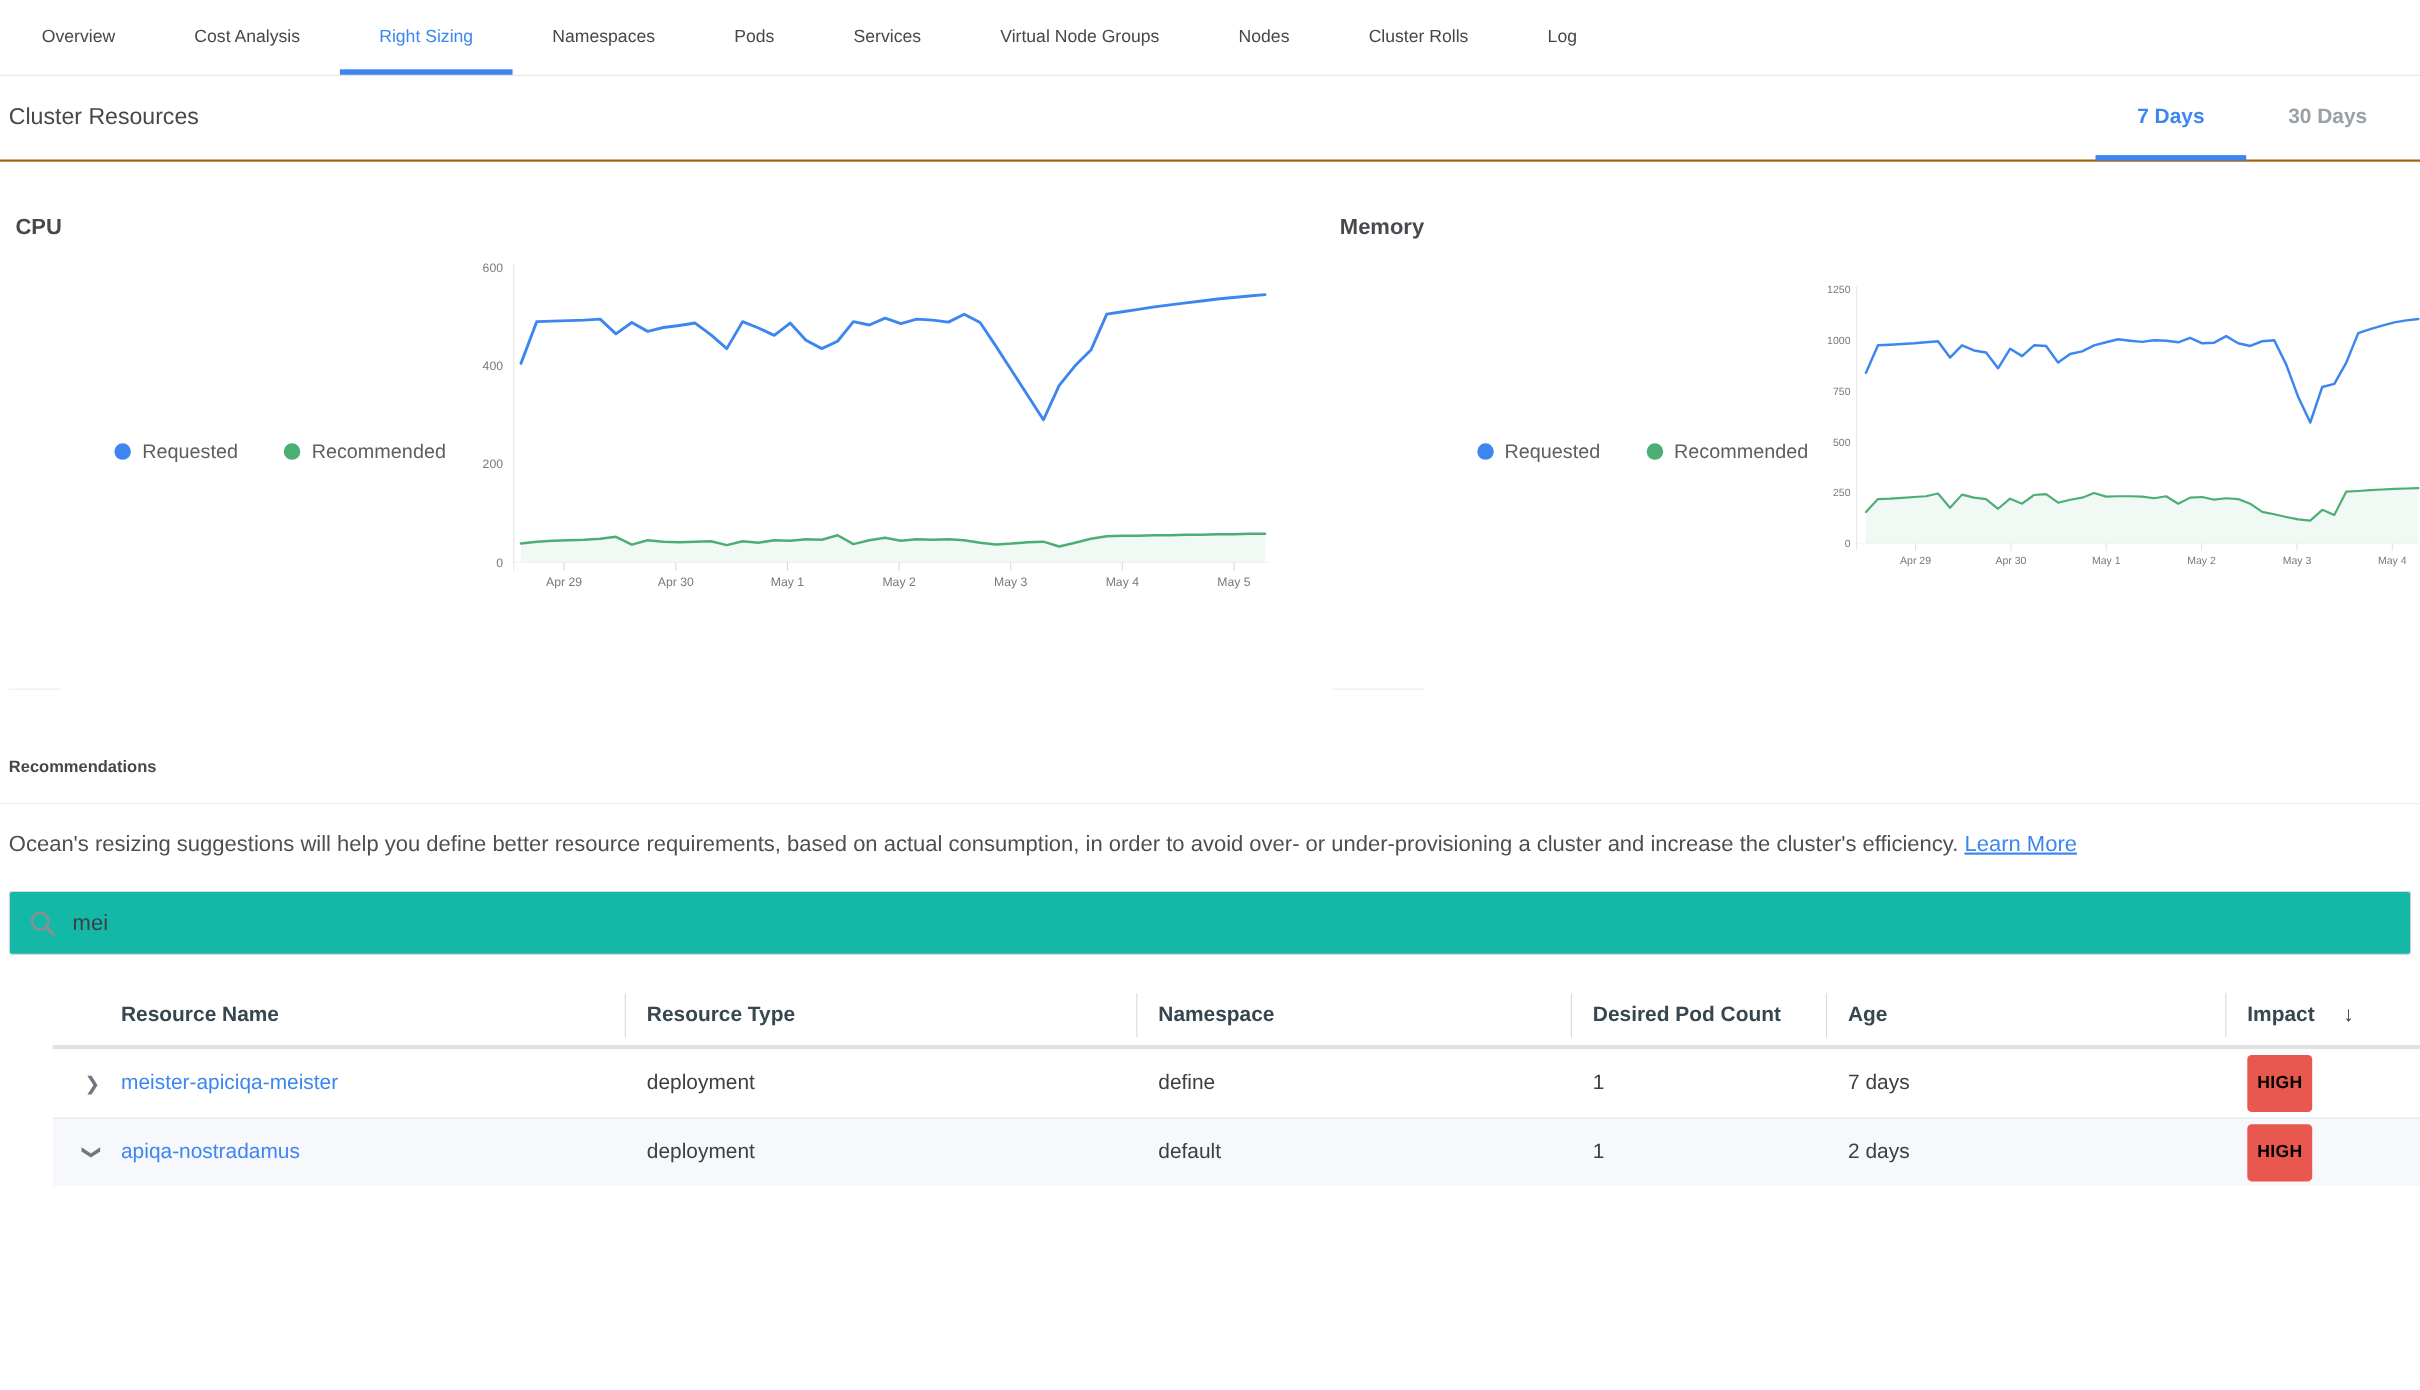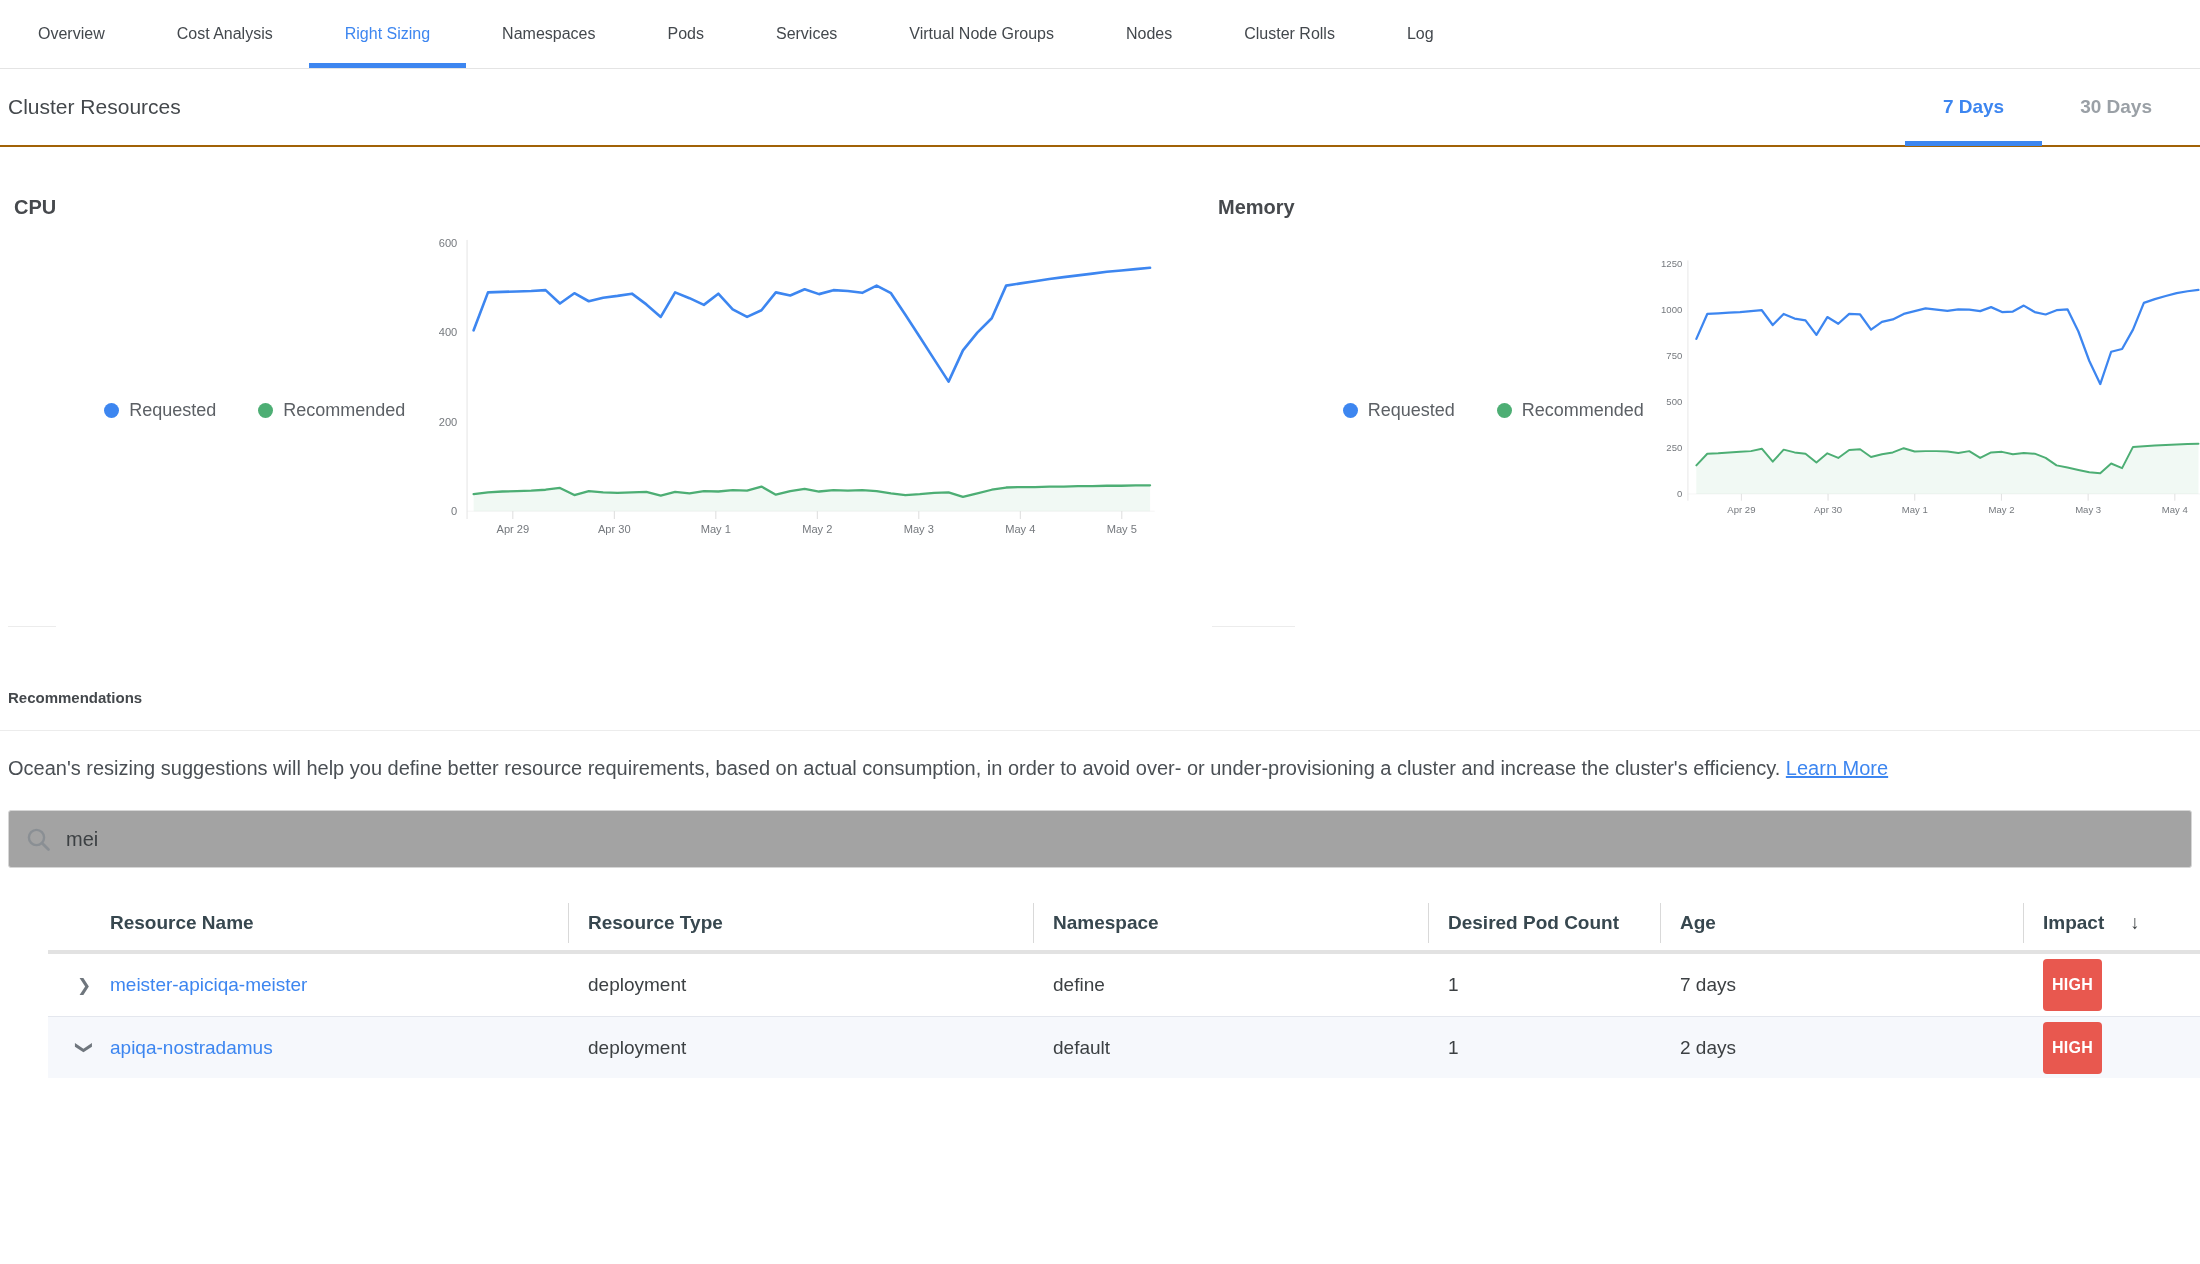--- a/index.html
+++ b/index.html
@@ -37,42 +37,42 @@
   .axis-text { font-family:"Liberation Sans", sans-serif; font-size:17px; fill:#75797e; }
 
   
   .rec-head { margin-top:62px; padding:0 0 24px 8px; border-bottom:1px solid #ececec;
     font-size:15px; font-weight:600; color:#44484c; }
   .rec-text { margin:26px 8px 0; font-size:20px; color:#4a4f54; }
   .learn-more { color:#3d86f0; text-decoration:underline; cursor:pointer; }
 
   
   .search-box { margin:30px 8px 0; height:58px; border:1px solid #d6d6d6; border-radius:3px;
-    display:flex; align-items:center; padding:0 16px; background:#a3a3a3; }
+    display:flex; align-items:center; padding:0 16px; background:#14b8a6; }
   .search-input { border:none; outline:none; font-size:20px; color:#3c4043; margin-left:14px; flex:1;
     font-family:"Liberation Sans", sans-serif; background:transparent; }
 
   
   .grid-cols { display:grid; grid-template-columns:520px 465px 395px 232px 363px 225px;margin-left:48px; }
   .table-header { height:58px; margin-top:28px; border-bottom:4px solid #e2e2e2; }
   .th { font-size:19px; font-weight:700; color:#37474f; padding-left:20px; position:relative;
     display:flex; align-items:center; height:100%; cursor:pointer; }
   .th:first-child { padding-left:62px; }
   .th + .th::before { content:''; position:absolute; left:0; top:7px; bottom:7px; width:1px; background:#d9d9d9; }
   .sort-arrow { margin-left:26px; font-size:19px; font-weight:400; color:#3c4043; }
   .row { height:62px; align-items:center; font-size:19px; color:#3c4043; cursor:pointer; background:#fff; }
   .row + .row { border-top:1px solid #e4e7ee; }
   .row.expanded { background:#f6f8fc; }
   .cell { padding-left:20px; }
   .name-cell { padding-left:28px; display:flex; align-items:center; }
   .chevron { color:#6f767d; font-size:17px; width:16px; display:inline-block; cursor:pointer;
     text-align:center; flex:0 0 auto; }
   .chevron.down { transform:rotate(90deg); }
   .res-link { color:#3d86f0; font-weight:500; margin-left:18px; cursor:pointer; }
-  .badge { background:#e8584f; color:#ffffff; font-weight:700; font-size:16px; padding:17px 9px;
+  .badge { background:#e8584f; color:#000000; font-weight:700; font-size:16px; padding:17px 9px;
     border-radius:4px; display:inline-block; letter-spacing:.3px; }
 </style>
 </head>
 <body>
 
 <nav class="nav">
     <div class="tab">Overview</div>
     <div class="tab">Cost Analysis</div>
     <div class="tab active">Right Sizing</div>
     <div class="tab">Namespaces</div>

